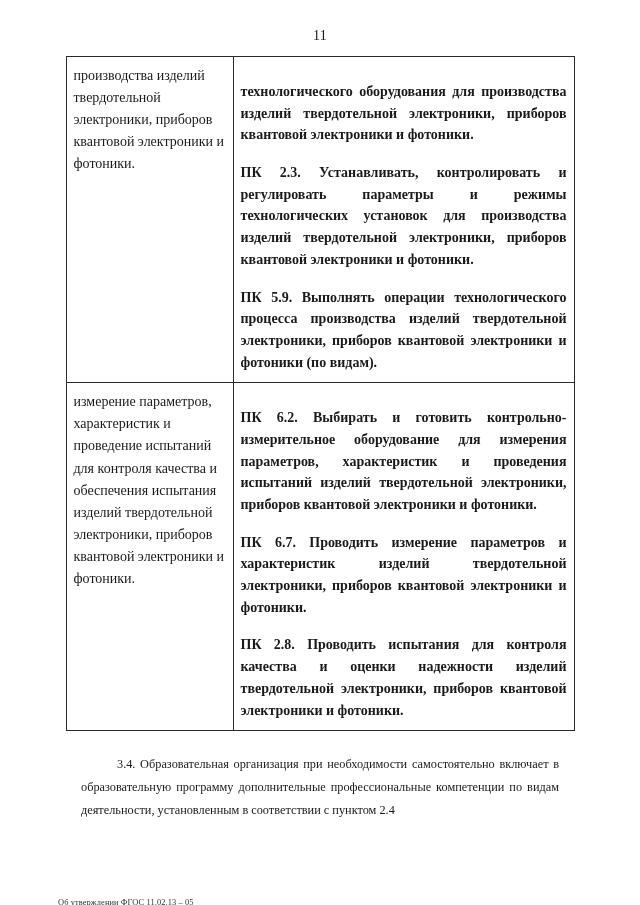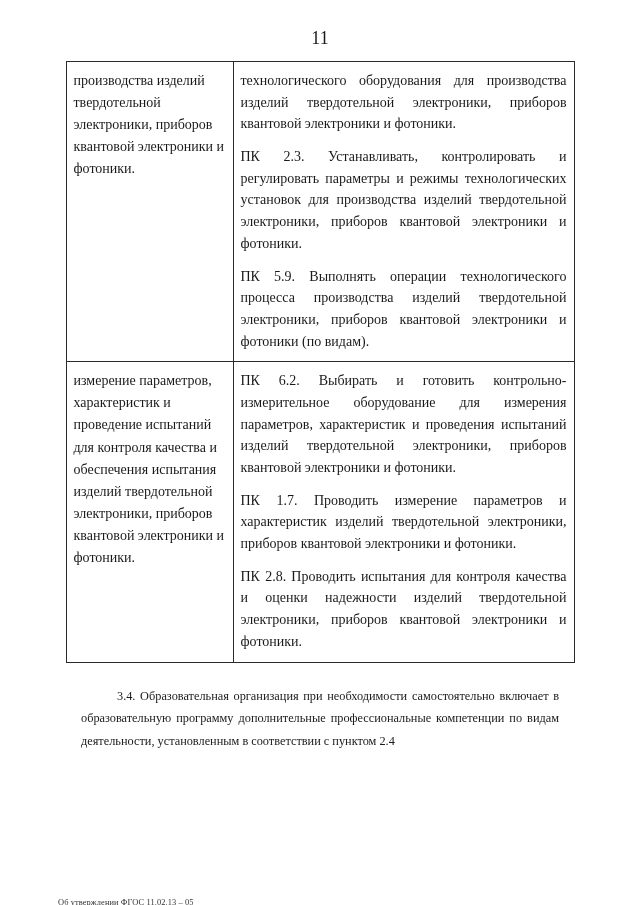--- a/index.html
+++ b/index.html
@@ -17,21 +17,21 @@
   }
   .page {
     width: 640px;
     height: 905px;
     position: relative;
     box-sizing: border-box;
     padding: 0;
   }
   .page-number {
     text-align: center;
-    font-size: 18px;
+    font-size: 14px;
     margin-top: 28px;
     margin-bottom: 12px;
     letter-spacing: 0.2px;
   }
   table.doc-table {
     border-collapse: collapse;
     margin: 0 auto;
     width: 478px;
     table-layout: fixed;
   }
@@ -44,23 +44,24 @@
   }
   td.col-left {
     width: 152px;
   }
   td.col-right {
     width: 326px;
   }
   .just {
     text-align: justify;
     text-align-last: left;
-    margin: 0 0 11px 0;
+    margin: 16px 0 11px 0;
     -webkit-hyphens: none;
     hyphens: none;
+    font-weight: bold;
   }
   .just:last-child {
     margin-bottom: 0;
   }
   .just.full {
     text-align: justify;
   }
   .left-cell p {
     margin: 0 0 0 0;
     text-align: left;
@@ -101,21 +102,21 @@
           <p class="just full">ПК 2.3. Устанавливать, контролировать и регулировать параметры и режимы технологических установок для производства изделий твердотельной электроники, приборов квантовой электроники и фотоники.</p>
           <p class="just full">ПК 5.9. Выполнять операции технологического процесса производства изделий твердотельной электроники, приборов квантовой электроники и фотоники (по видам).</p>
         </td>
       </tr>
       <tr>
         <td class="col-left left-cell">
           <p>измерение параметров, характеристик и проведение испытаний для контроля качества и обеспечения испытания изделий твердотельной электроники, приборов квантовой электроники и фотоники.</p>
         </td>
         <td class="col-right">
           <p class="just full">ПК 6.2. Выбирать и готовить контрольно-измерительное оборудование для измерения параметров, характеристик и проведения испытаний изделий твердотельной электроники, приборов квантовой электроники и фотоники.</p>
-          <p class="just full">ПК 1.7. Проводить измерение параметров и характеристик изделий твердотельной электроники, приборов квантовой электроники и фотоники.</p>
+          <p class="just full">ПК 6.7. Проводить измерение параметров и характеристик изделий твердотельной электроники, приборов квантовой электроники и фотоники.</p>
           <p class="just full">ПК 2.8. Проводить испытания для контроля качества и оценки надежности изделий твердотельной электроники, приборов квантовой электроники и фотоники.</p>
         </td>
       </tr>
     </tbody>
   </table>
 
   <div class="body-para">3.4. Образовательная организация при необходимости самостоятельно включает в образовательную программу дополнительные профессиональные компетенции по видам деятельности, установленным в соответствии с пунктом 2.4</div>
 
   <div class="footer-note">Об утверждении ФГОС 11.02.13 – 05</div>
 

